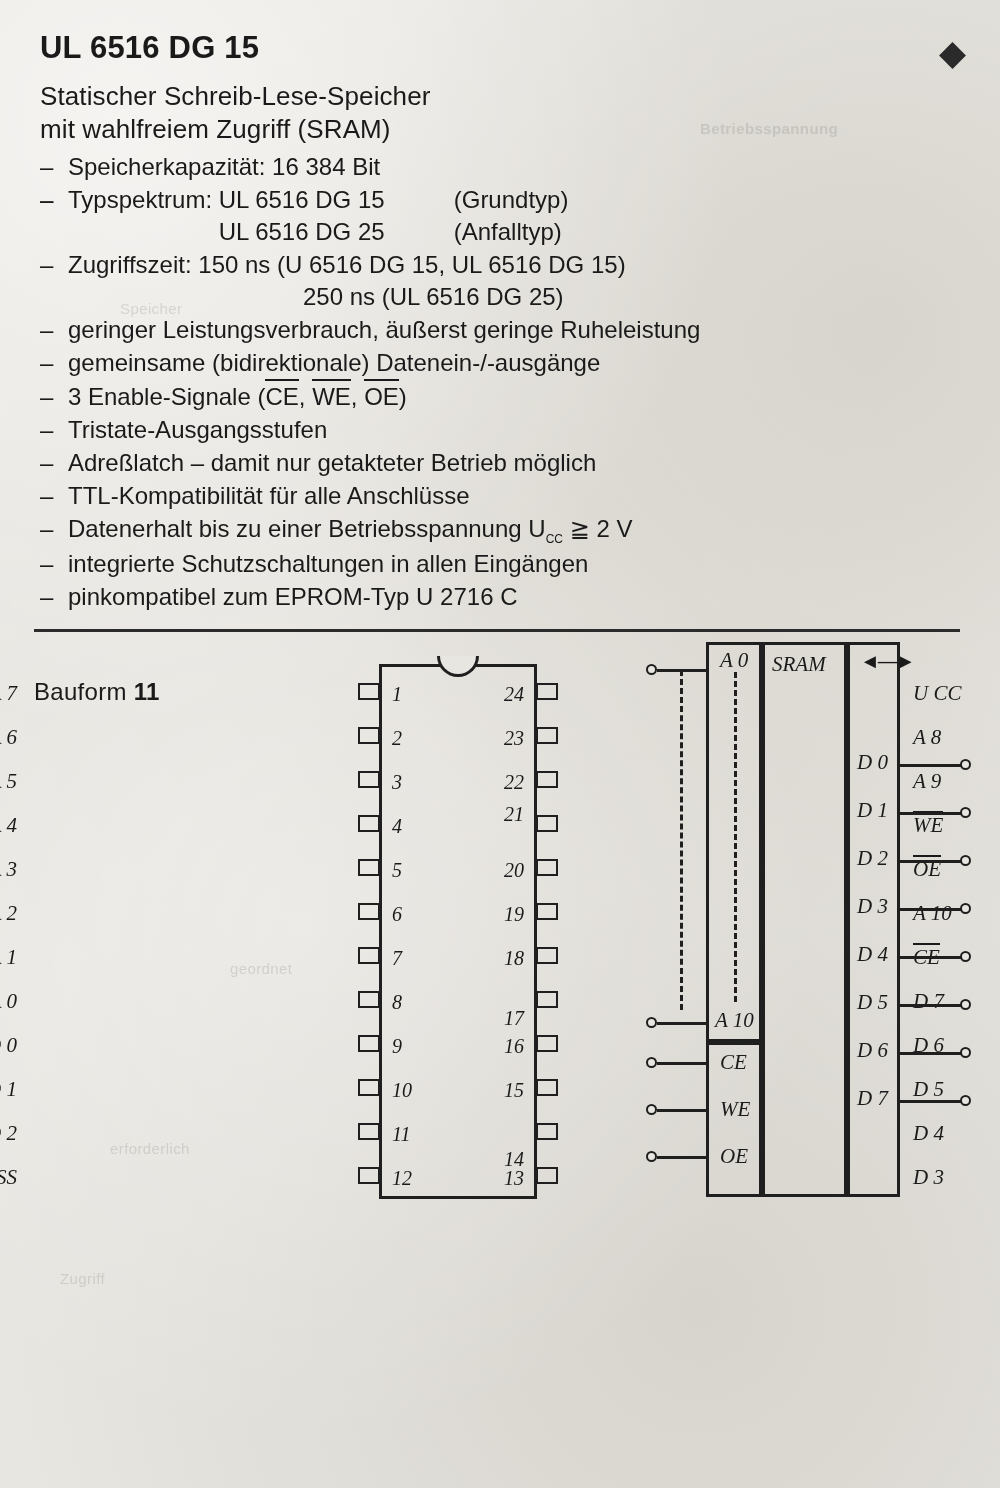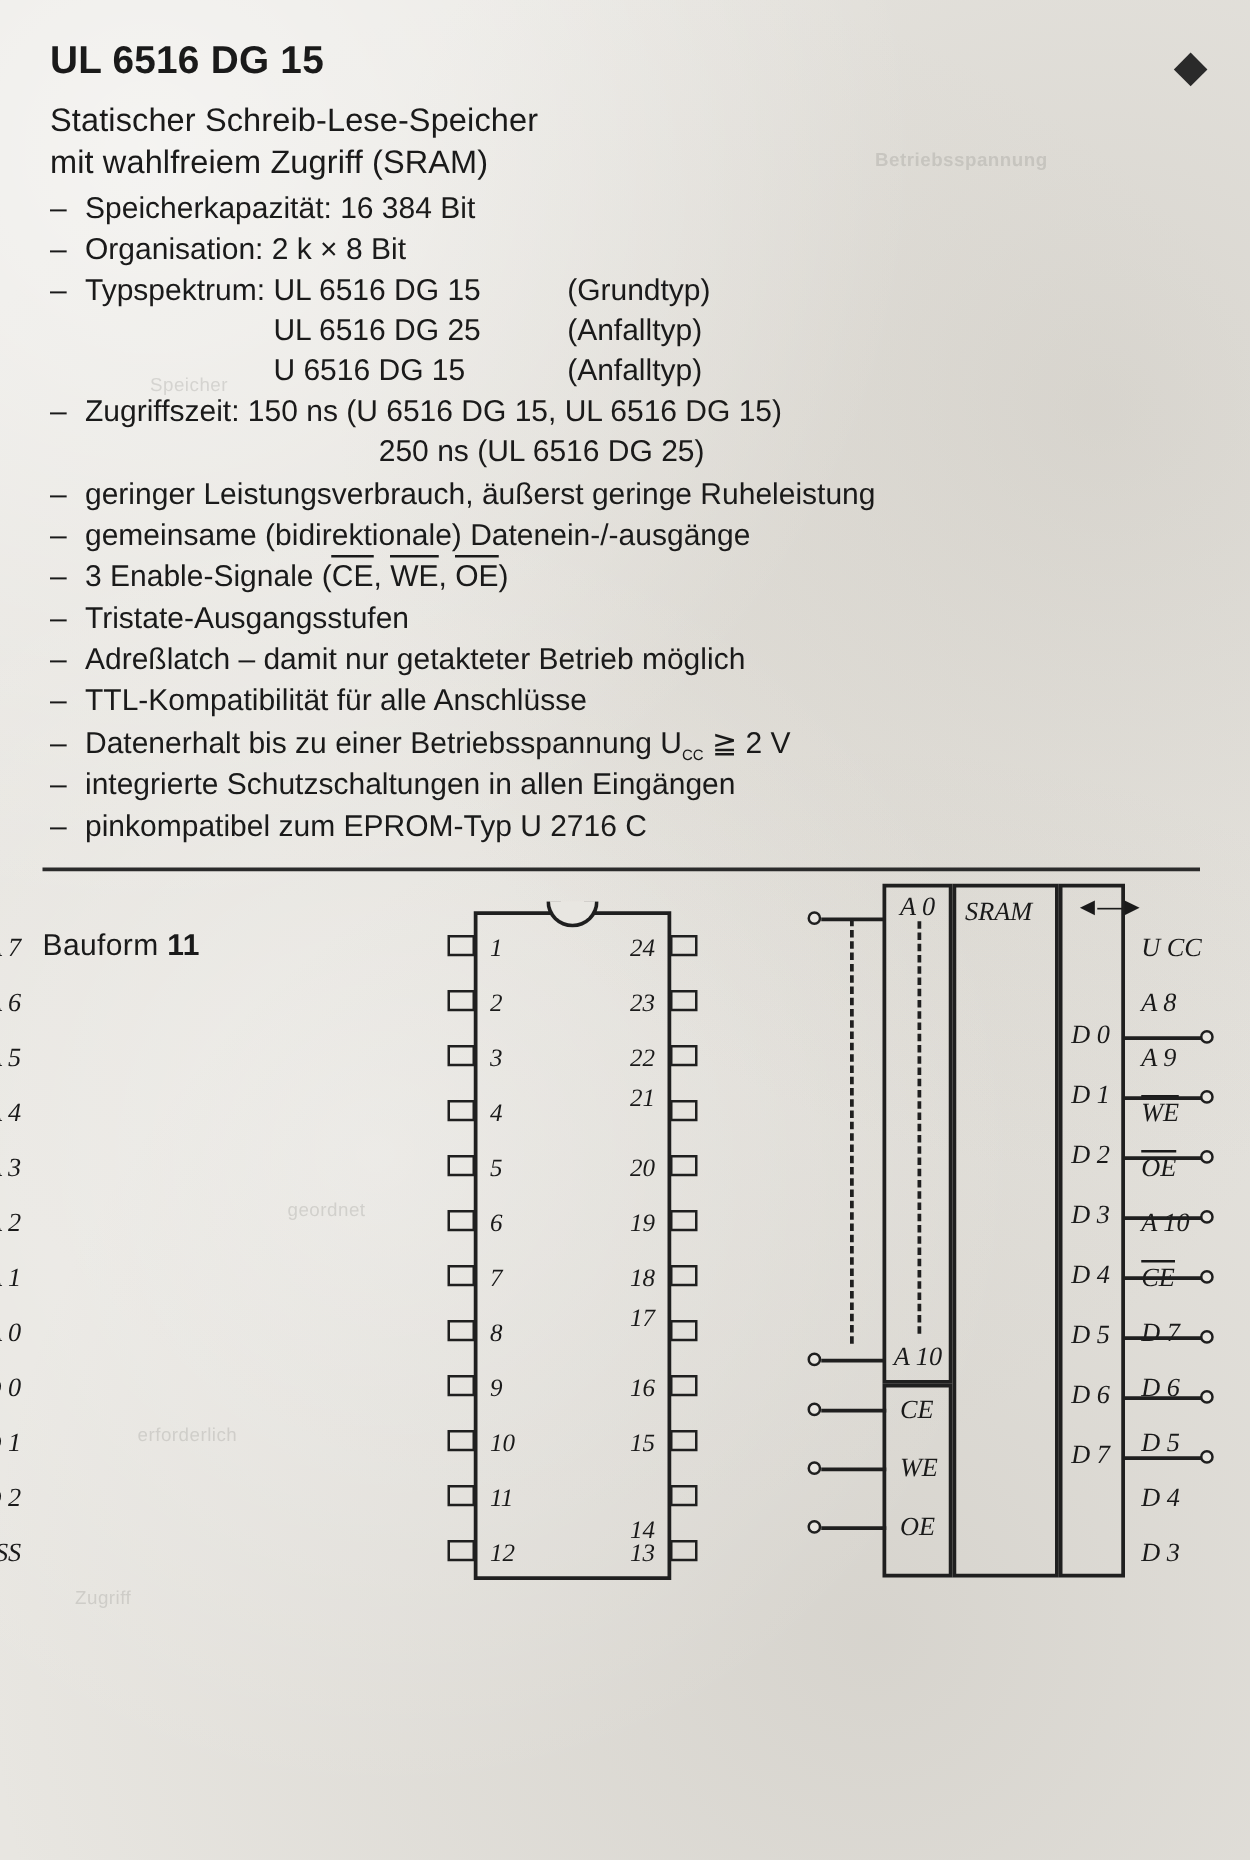--- a/index.html
+++ b/index.html
@@ -198,30 +198,28 @@
 
   <ul class="features">
 
     <li>
       <span class="dash">–</span>
       <span>Speicherkapazität: 16 384 Bit</span>
     </li>
 
     <li>
       <span class="dash">–</span>
-      <span>Organisation: 2 k × 8 Bit</span>
     </li>
 
     <li>
       <span class="dash">–</span>
       <span>Typspektrum:</span>
       <span class="typ-table">
         <span class="typ-row"><span class="typ-name">UL 6516 DG 15</span><span class="typ-note">(Grundtyp)</span></span><br>
         <span class="typ-row"><span class="typ-name">UL 6516 DG 25</span><span class="typ-note">(Anfalltyp)</span></span><br>
-        <span class="typ-row"><span class="typ-name">U 6516 DG 15</span><span class="typ-note">(Anfalltyp)</span></span>
       </span>
     </li>
 
     <li>
       <span class="dash">–</span>
       <span>Zugriffszeit:</span>
       <span>150 ns  (U 6516 DG 15, UL 6516 DG 15)</span><br>
       <span class="indent-235">250 ns  (UL 6516 DG 25)</span>
     </li>
 
@@ -356,21 +354,21 @@
 
       <div class="pin right" style="top:236px;"></div>
       <div class="pin-num right" style="top:236px;">19</div>
       <div class="pin-label right" style="top:234px;">A 10</div>
 
       <div class="pin right" style="top:280px;"></div>
       <div class="pin-num right" style="top:280px;">18</div>
       <div class="pin-label right ovl" style="top:278px;">CE</div>
 
       <div class="pin right" style="top:324px;"></div>
-      <div class="pin-num right" style="top:312px;text-align:center;">17</div>
+      <div class="pin-num right" style="top:340px;text-align:center;">17</div>
       <div class="pin-label right" style="top:322px;">D 7</div>
 
       <div class="pin right" style="top:368px;"></div>
       <div class="pin-num right" style="top:368px;">16</div>
       <div class="pin-label right" style="top:366px;">D 6</div>
 
       <div class="pin right" style="top:412px;"></div>
       <div class="pin-num right" style="top:412px;">15</div>
       <div class="pin-label right" style="top:410px;">D 5</div>
 

